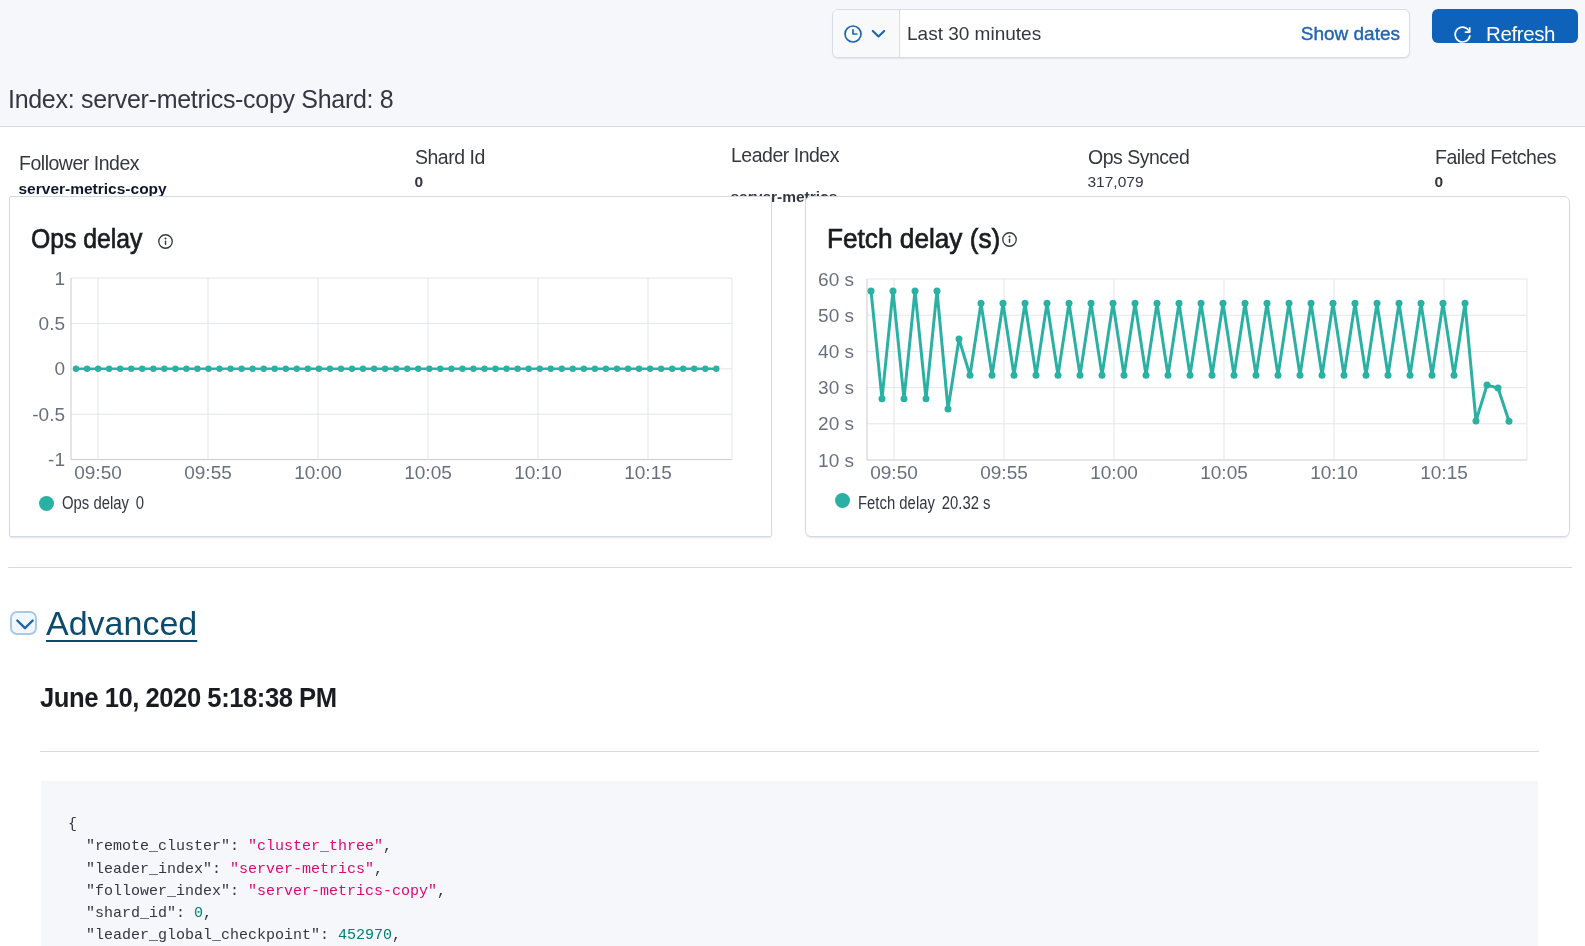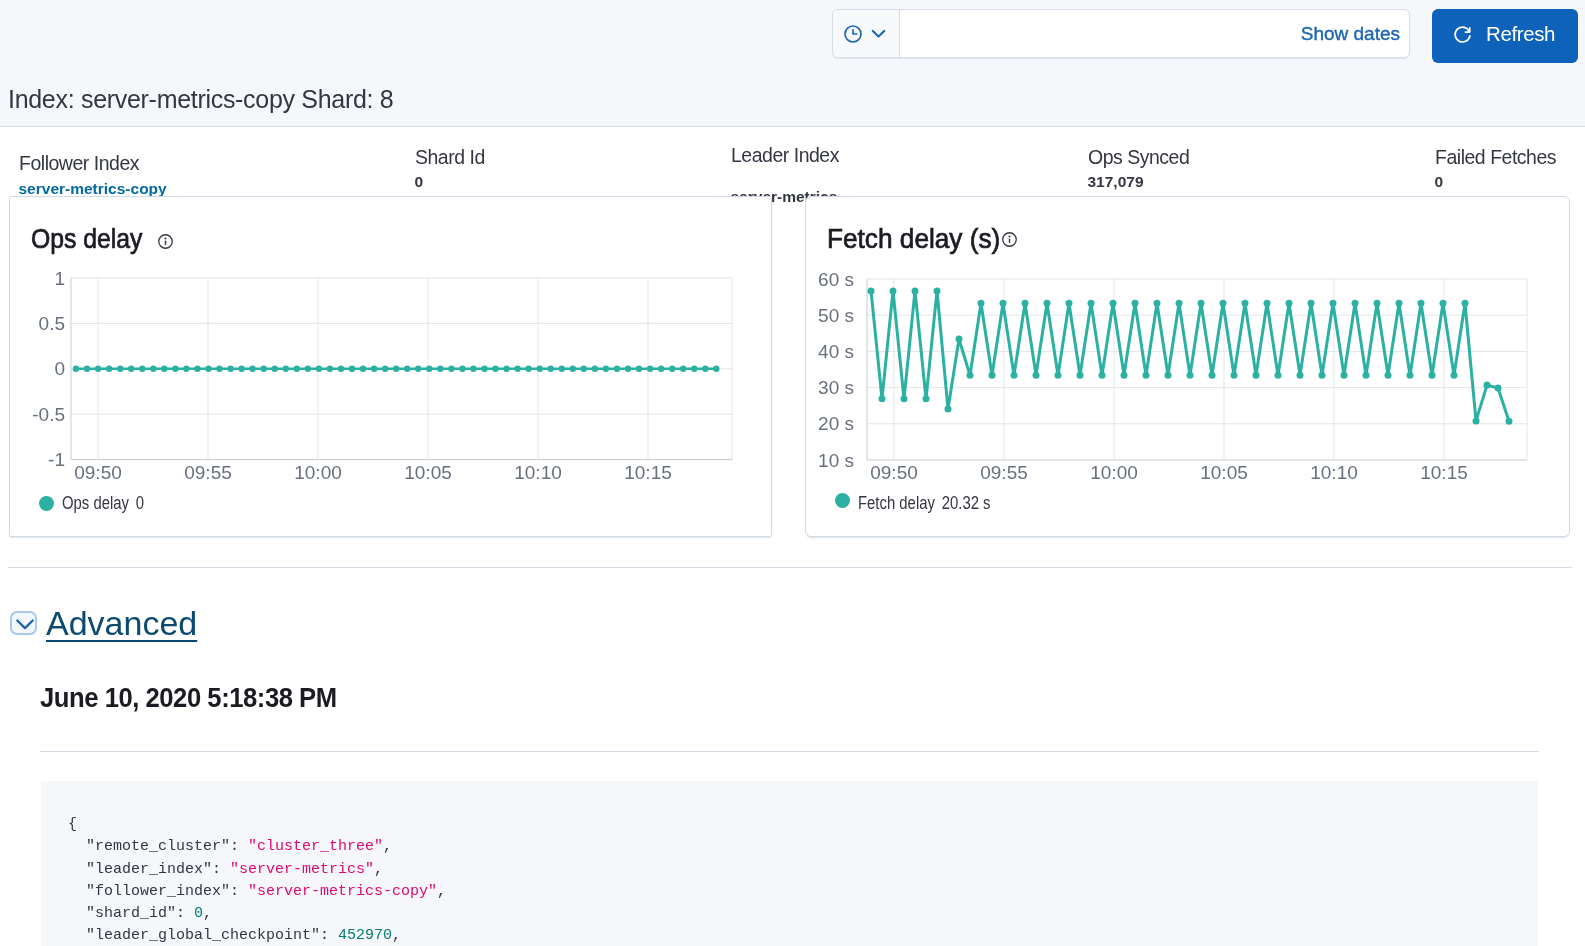--- a/index.html
+++ b/index.html
@@ -11,48 +11,49 @@
 <div class="abs" style="left:832px;top:9px;width:578px;height:49px;background:#fff;border:1px solid #d6dce8;border-radius:6px;box-shadow:0 1px 1px rgba(152,162,179,.2)">
   <div class="abs" style="left:0;top:0;width:67px;height:47px;border-right:1px solid #d6dce8;background:#f8f9fb;border-radius:5px 0 0 5px;display:flex;align-items:center;justify-content:center;gap:7px">
     <svg width="18" height="18" viewBox="0 0 16 16">
         <circle cx="8" cy="8" r="7.1" fill="none" stroke="#1f66b0" stroke-width="1.5"></circle>
         <path d="M8 4.2 V8 H11.4" fill="none" stroke="#1f66b0" stroke-width="1.5" stroke-linecap="round" stroke-linejoin="round"></path>
       </svg>
       <svg width="19" height="19" viewBox="0 0 16 16">
         <path d="M3.2 5.8 L8 10.6 L12.8 5.8" fill="none" stroke="#1f66b0" stroke-width="1.8" stroke-linecap="round" stroke-linejoin="round"></path>
       </svg>
   </div>
+  <div class="abs" style="left:74px;top:0;height:47px;display:flex;align-items:center;font-size:19px;color:#343741">Last 30 minutes</div>
   <div class="abs" style="right:9px;top:0;height:47px;display:flex;align-items:center;font-size:19px;color:#1e65b2;-webkit-text-stroke:0.4px #1e65b2">Show dates</div>
 </div>
 
-<div class="abs" style="left:1432px;top:9px;width:146px;height:54px;background:#0f62ba;border-radius:6px;color:#fff">
+<div class="abs" style="left:1432px;top:9px;width:146px;height:34px;background:#0f62ba;border-radius:6px;color:#fff">
   <div class="abs" style="left:19px;top:15px;line-height:0"><svg width="22" height="22" viewBox="0 0 16 16">
         <path d="M13.6 2.8 v3.1 h-3.1" fill="none" stroke="#fff" stroke-width="1.25" stroke-linecap="round" stroke-linejoin="round"></path>
         <path d="M13.4 5.6 A 5.4 5.4 0 1 0 13.7 8.7" fill="none" stroke="#fff" stroke-width="1.25" stroke-linecap="round"></path>
       </svg></div>
   <div class="abs" style="left:54px;top:13px;font-size:20.5px;letter-spacing:-0.4px">Refresh</div>
 </div>
 
 <div class="abs" style="left:8px;top:85px;font-size:25px;color:#343741;letter-spacing:-0.3px">Index: server-metrics-copy Shard: 8</div>
 
 <div class="abs" style="left:18.5px;top:151px">
     <div style="font-size:20.5px;color:#343741;line-height:24px;letter-spacing:-0.5px;transform:scaleX(0.95);transform-origin:left top;white-space:nowrap">Follower Index</div>
-    <div style="font-size:15.5px;font-weight:700;color:#0369a1;margin-top:4.5px">server-metrics-copy</div>
+    <div style="font-size:15.5px;font-weight:700;color:#0f172a;margin-top:4.5px">server-metrics-copy</div>
   </div>
 <div class="abs" style="left:414.5px;top:144.5px">
     <div style="font-size:20.5px;color:#343741;line-height:24px;letter-spacing:-0.5px;transform:scaleX(0.95);transform-origin:left top;white-space:nowrap">Shard Id</div>
     <div style="font-size:15.5px;font-weight:700;color:#343741;margin-top:4.5px">0</div>
   </div>
 <div class="abs" style="left:730.5px;top:143px">
     <div style="font-size:20.5px;color:#343741;line-height:24px;letter-spacing:-0.5px;transform:scaleX(0.95);transform-origin:left top;white-space:nowrap">Leader Index</div>
     <div style="font-size:15.5px;font-weight:700;color:#343741;margin-top:21px">server-metrics</div>
   </div>
 <div class="abs" style="left:1087.5px;top:144.5px">
     <div style="font-size:20.5px;color:#343741;line-height:24px;letter-spacing:-0.5px;transform:scaleX(0.95);transform-origin:left top;white-space:nowrap">Ops Synced</div>
-    <div style="font-size:15.5px;font-weight:700;color:#343741;margin-top:4.5px">317,079</div>
+    <div style="font-size:15.5px;font-weight:400;color:#343741;margin-top:4.5px">317,079</div>
   </div>
 <div class="abs" style="left:1434.5px;top:144.5px">
     <div style="font-size:20.5px;color:#343741;line-height:24px;letter-spacing:-0.5px;transform:scaleX(0.95);transform-origin:left top;white-space:nowrap">Failed Fetches</div>
     <div style="font-size:15.5px;font-weight:700;color:#343741;margin-top:4.5px">0</div>
   </div>
 
 <div class="abs" style="left:9px;top:196px;width:763px;height:341px;background:#fff;border:1px solid #d3dae6;border-radius:2px;box-shadow:0 2px 2px -1px rgba(152,162,179,.3)">
   <div class="abs" style="left:21px;top:25.5px;font-size:27.5px;color:#1a1c21;-webkit-text-stroke:0.7px #1a1c21;transform:scaleX(0.9);transform-origin:left top;white-space:nowrap">Ops delay</div>
   <div class="abs" style="left:147.5px;top:36.5px;line-height:0"><svg width="15" height="15" viewBox="0 0 16 16">
         <circle cx="8" cy="8" r="7.2" fill="none" stroke="#343741" stroke-width="1.4"></circle>

